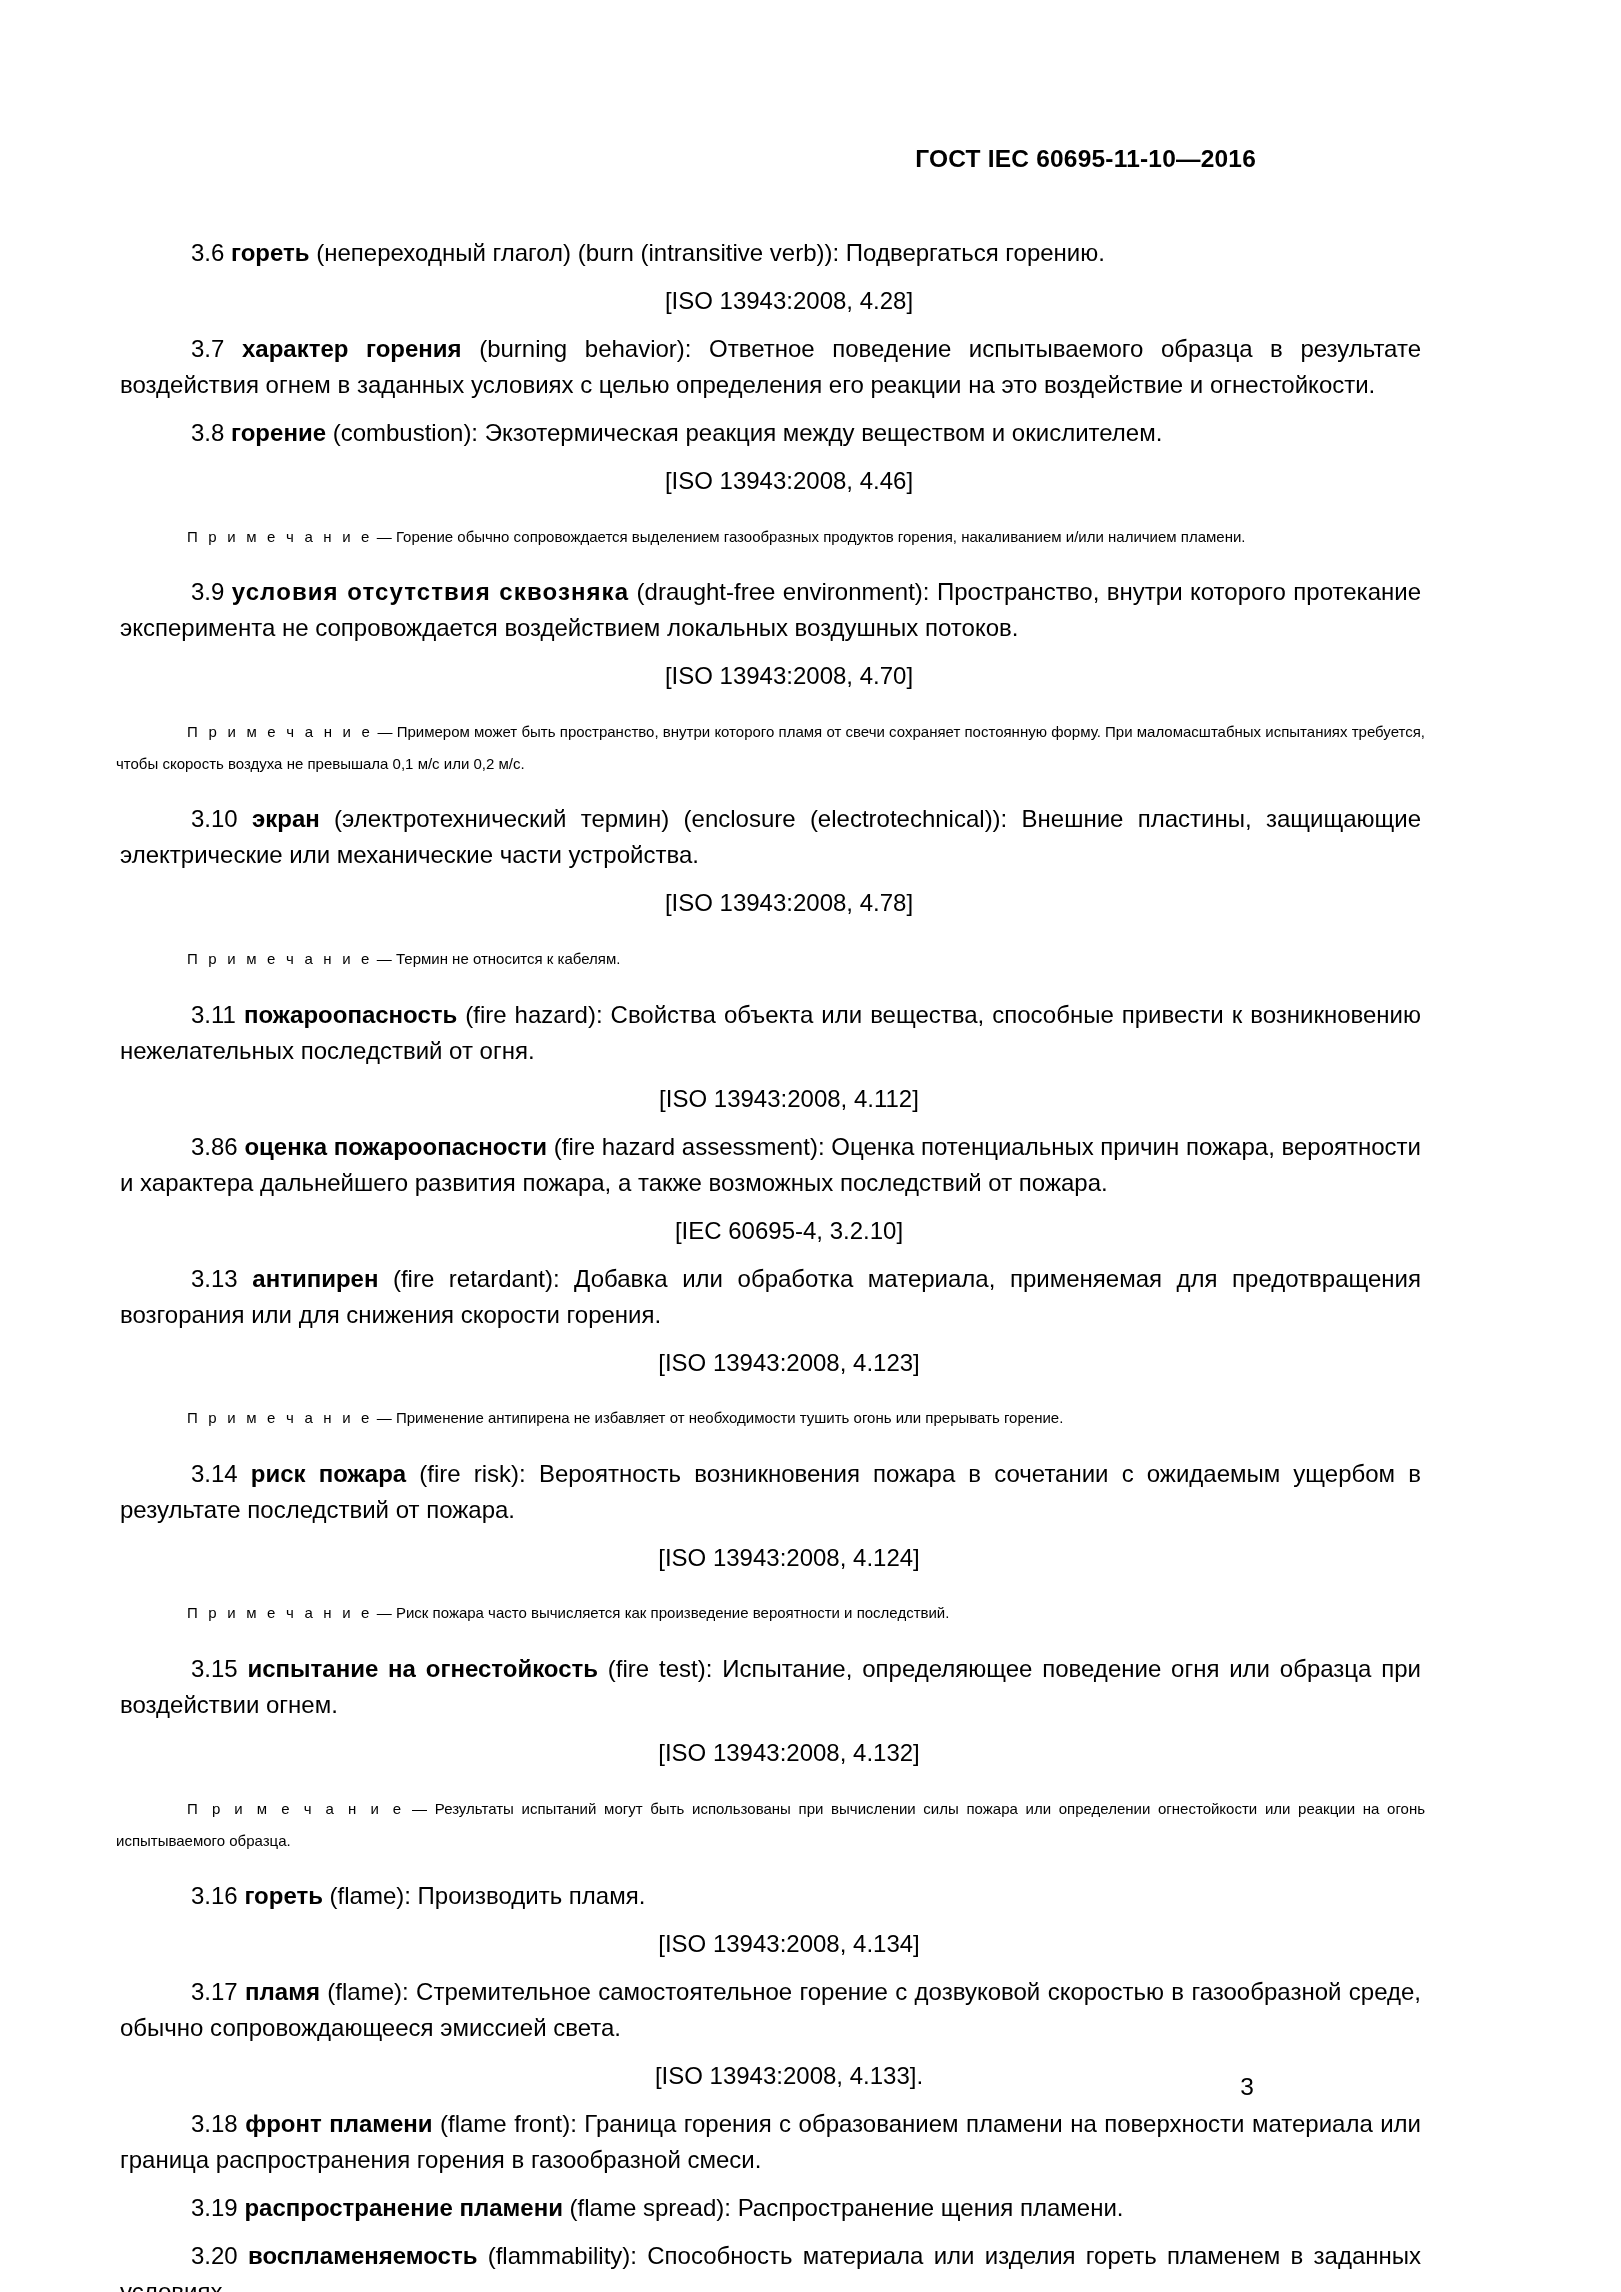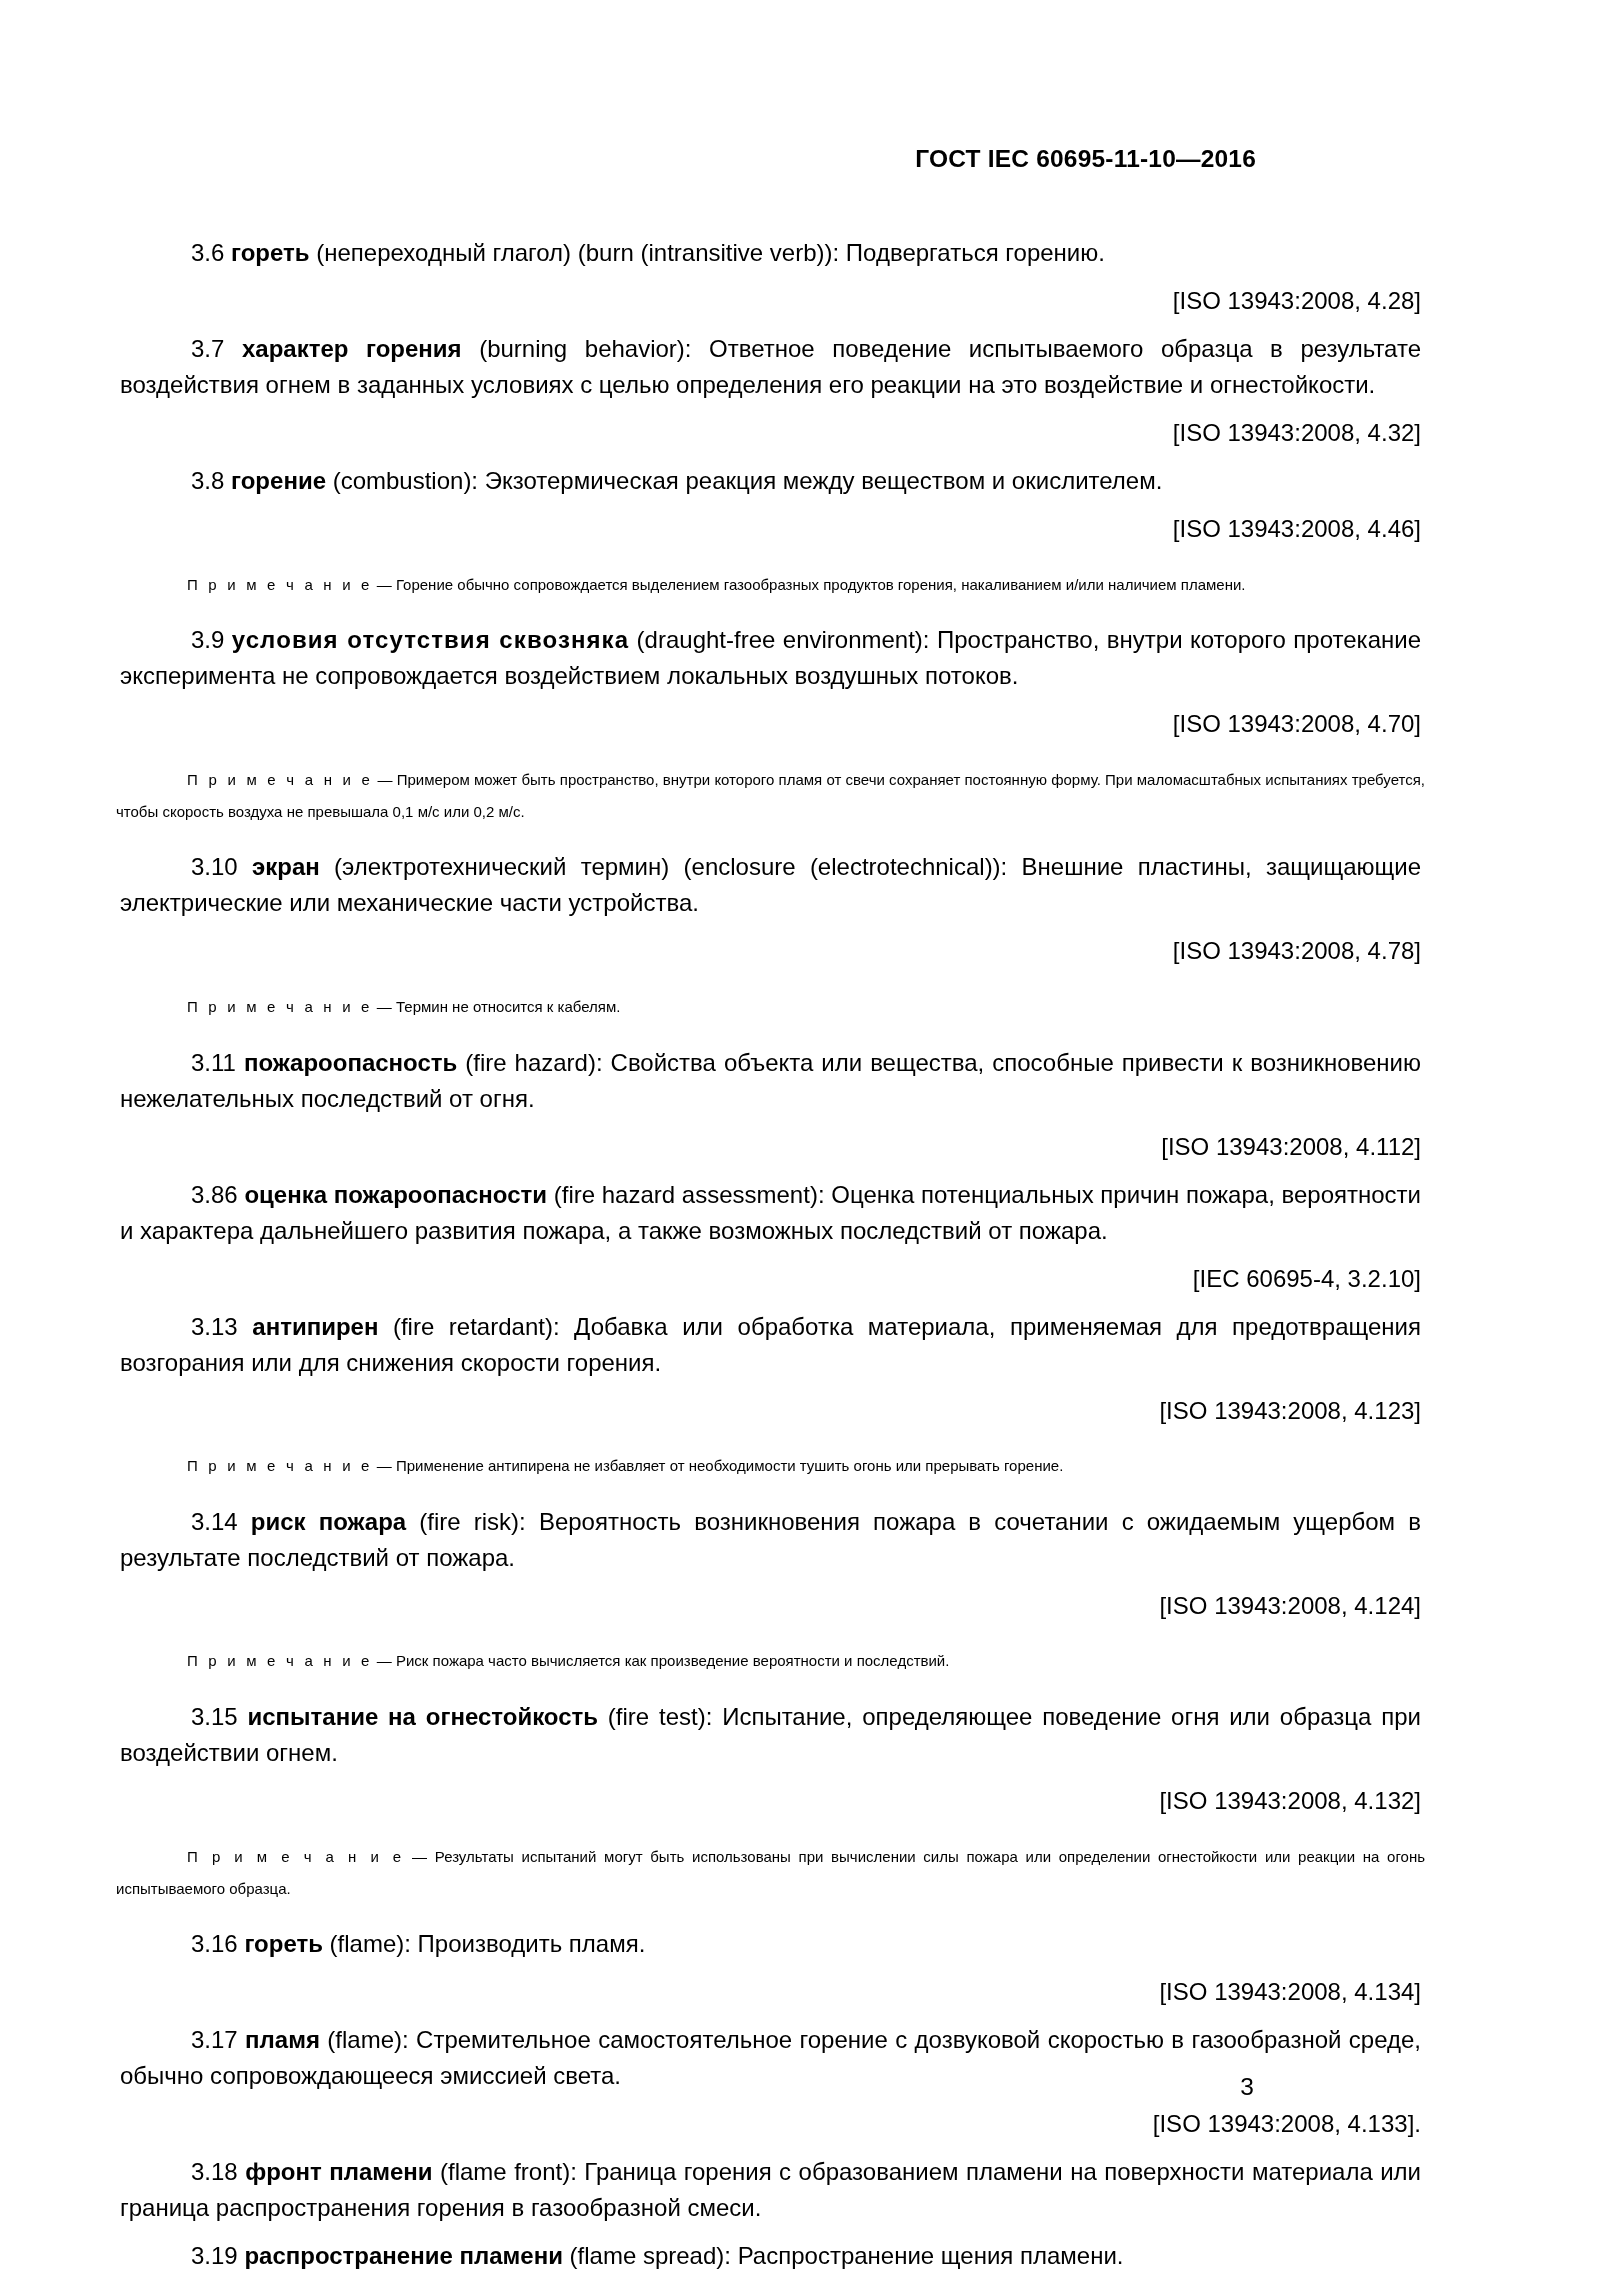--- a/index.html
+++ b/index.html
@@ -40,21 +40,21 @@
     text-align: justify;
     text-justify: inter-word;
     margin: 12px;
     hyphens: manual;
   }
   .para.indent {
     text-indent: 71px;
   }
   .para.ref {
     text-indent: 37px;
-    text-align: right;
+    text-align: center;
   }
   .para b {
     font-weight: bold;
   }
   .para .spaced {
     letter-spacing: 1.1px;
   }
   .note {
     font-size: 15px;
     line-height: 32px;
@@ -86,21 +86,20 @@
   <div class="header">ГОСТ IEC 60695-11-10—2016</div>
 
   <div class="content">
 
     <p class="para indent"><span>3.6 </span><b>гореть</b><span> (непереходный глагол) (burn (intransitive verb)): Подвергаться горению.</span></p>
 
     <p class="para ref">[ISO 13943:2008, 4.28]</p>
 
     <p class="para indent"><span>3.7 </span><b>характер горения</b><span> (burning behavior): Ответное поведение испытываемого образца в резуль­тате воздействия огнем в заданных условиях с целью определения его реакции на это воздействие и огнестойкости.</span></p>
 
-    <p class="para ref">[ISO 13943:2008, 4.32]</p>
 
     <p class="para indent"><span>3.8 </span><b>горение</b><span> (combustion): Экзотермическая реакция между веществом и окислителем.</span></p>
 
     <p class="para ref">[ISO 13943:2008, 4.46]</p>
 
     <p class="note gap-before gap-after"><span class="note-label">П р и м е ч а н и е</span><span>  — Горение обычно сопровождается выделением газообразных продуктов горения, нака­ливанием и/или наличием пламени.</span></p>
 
     <p class="para indent"><span>3.9 </span><b class="spaced">условия отсутствия сквозняка</b><span> (draught-free environment): Пространство, внутри которого протекание эксперимента не сопровождается воздействием локальных воздушных потоков.</span></p>
 
     <p class="para ref">[ISO 13943:2008, 4.70]</p>

